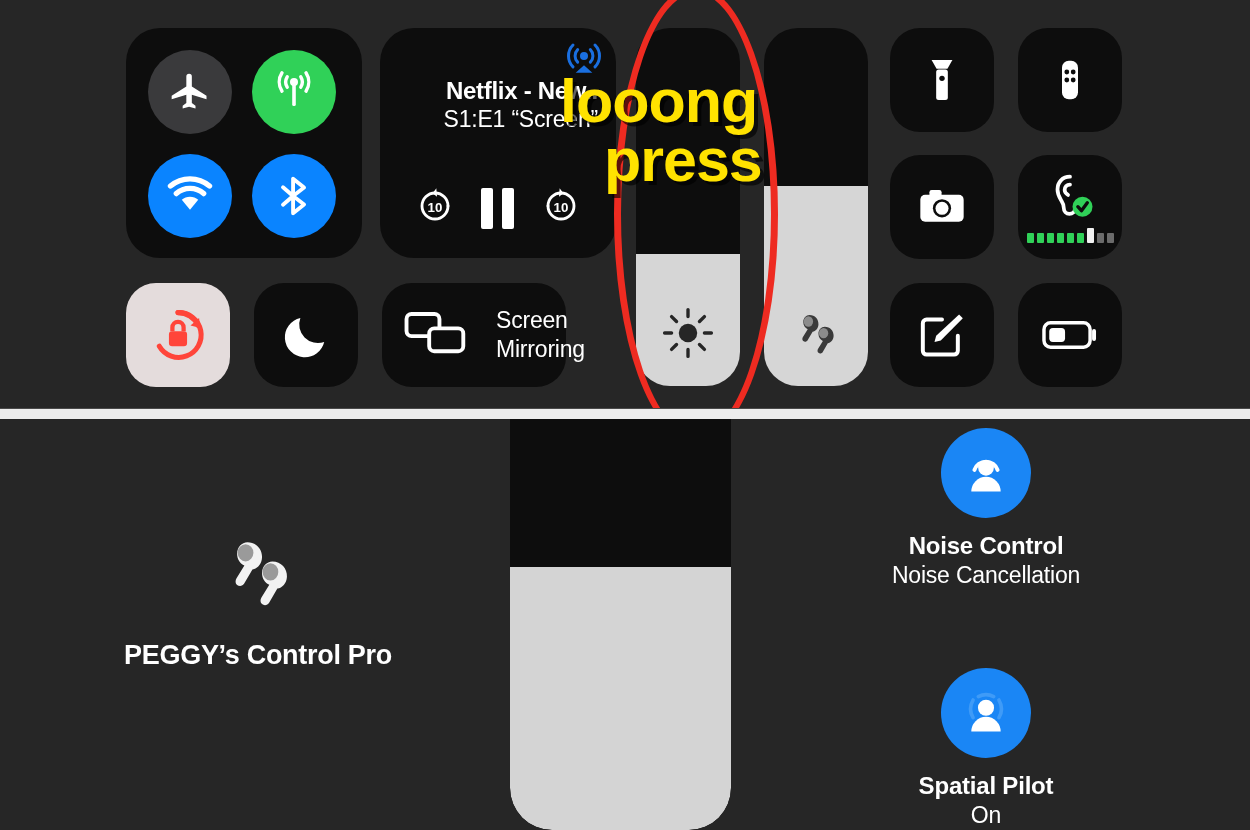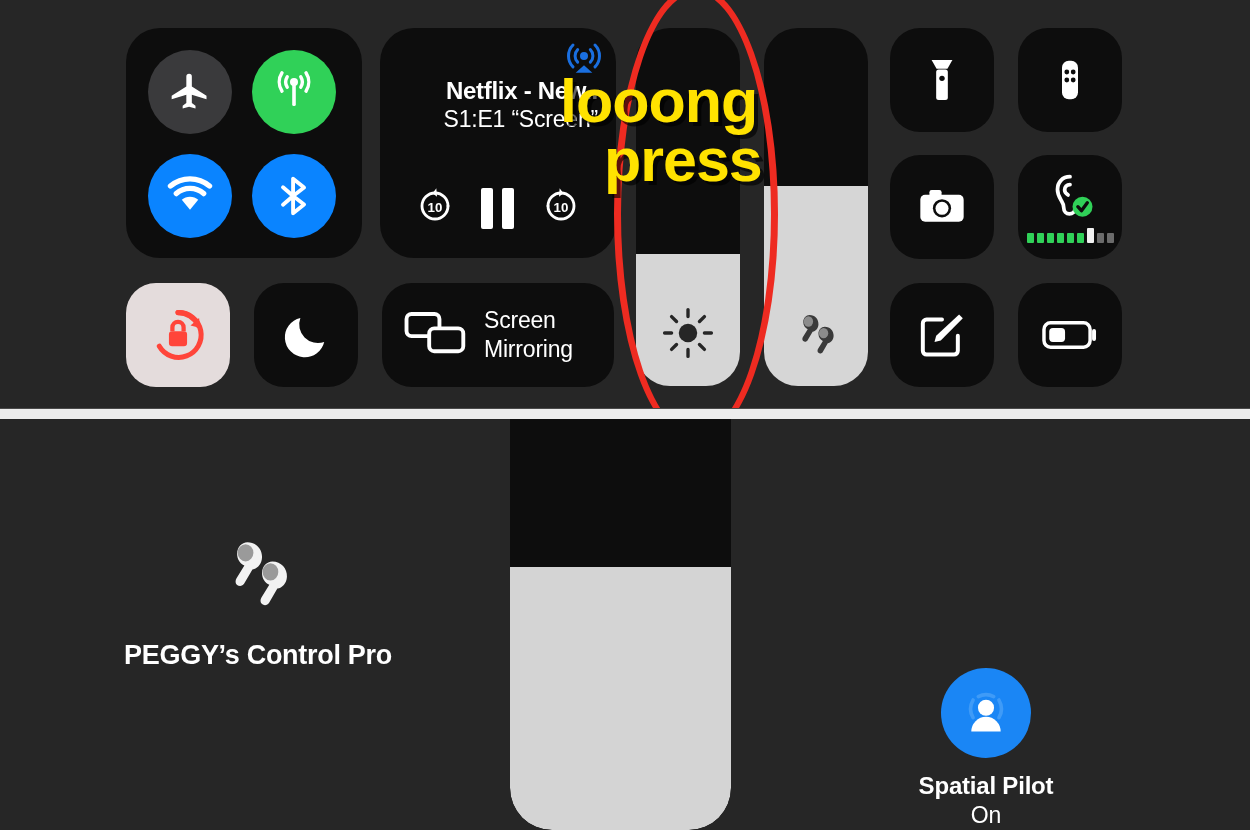--- a/index.html
+++ b/index.html
@@ -192,25 +192,25 @@
     position: absolute;
     left: 254px; top: 283px;
     width: 104px; height: 104px;
     background: #0d0d0d;
     border-radius: 30px;
     display: flex; align-items: center; justify-content: center;
   }
   #mod-mirroring {
     position: absolute;
     left: 382px; top: 283px;
-    width: 232px; height: 104px;
+    width: 184px; height: 104px;
     background: #0d0d0d;
     border-radius: 30px;
     display: flex; align-items: center;
-    gap: 18px;
+    gap: 30px;
     padding-left: 22px;
     box-sizing: border-box;
   }
   .mirror-label {
     color: #ffffff;
     font-size: 23px;
     font-weight: 400;
     line-height: 1.26;
     letter-spacing: -0.2px;
   }
@@ -570,20 +570,31 @@
           <ellipse cx="30.5" cy="25" rx="4.1" ry="4.5" fill="#9a9a9a"></ellipse>
         </svg>
       </span>
       <div class="dev-name">PEGGY’s Control Pro</div>
     </div>
 
     <div id="panel-volume">
       <div class="pv-fill" id="fill-panel-volume" style="height: 64%;"></div>
     </div>
 
+    <div class="audio-tile" id="tile-noise">
+      <div class="tile-bubble">
+        <svg width="56" height="56" viewBox="0 0 32 32">
+          <path d="M9.4 14.2a7 7 0 0 1 13.2 0" stroke="#fff" stroke-width="2.3" fill="none" stroke-linecap="round"></path>
+          <circle cx="16" cy="13" r="4.5" fill="#fff"></circle>
+          <path d="M7.6 26.6a8.4 8.4 0 0 1 16.8 0z" fill="#fff"></path>
+        </svg>
+      </div>
+      <div class="tile-title">Noise Control</div>
+      <div class="tile-value">Noise Cancellation</div>
+    </div>
 
     <div class="audio-tile" id="tile-spatial">
       <div class="tile-bubble">
         <svg width="56" height="56" viewBox="0 0 32 32">
           <path d="M8.6 8.6a10 10 0 0 0 0 10" stroke="#3f9bf7" stroke-width="2.1" fill="none" stroke-linecap="round"></path>
           <path d="M23.4 8.6a10 10 0 0 1 0 10" stroke="#3f9bf7" stroke-width="2.1" fill="none" stroke-linecap="round"></path>
           <path d="M11.6 6.6a10 10 0 0 1 8.8 0" stroke="#3f9bf7" stroke-width="2.1" fill="none" stroke-linecap="round"></path>
           <circle cx="16" cy="13" r="4.6" fill="#fff"></circle>
           <path d="M7.6 26.6a8.4 8.4 0 0 1 16.8 0z" fill="#fff"></path>
         </svg>

